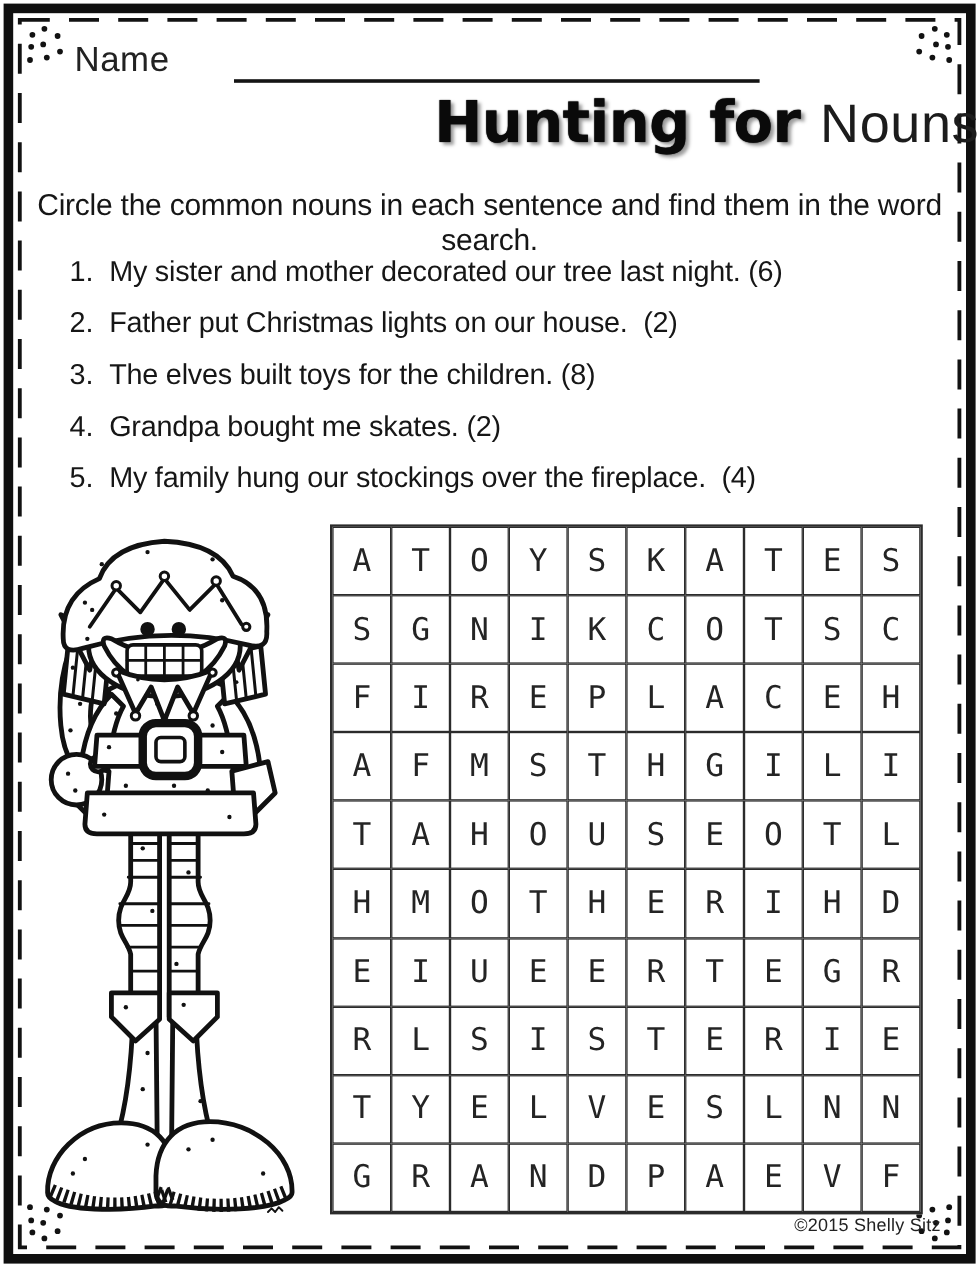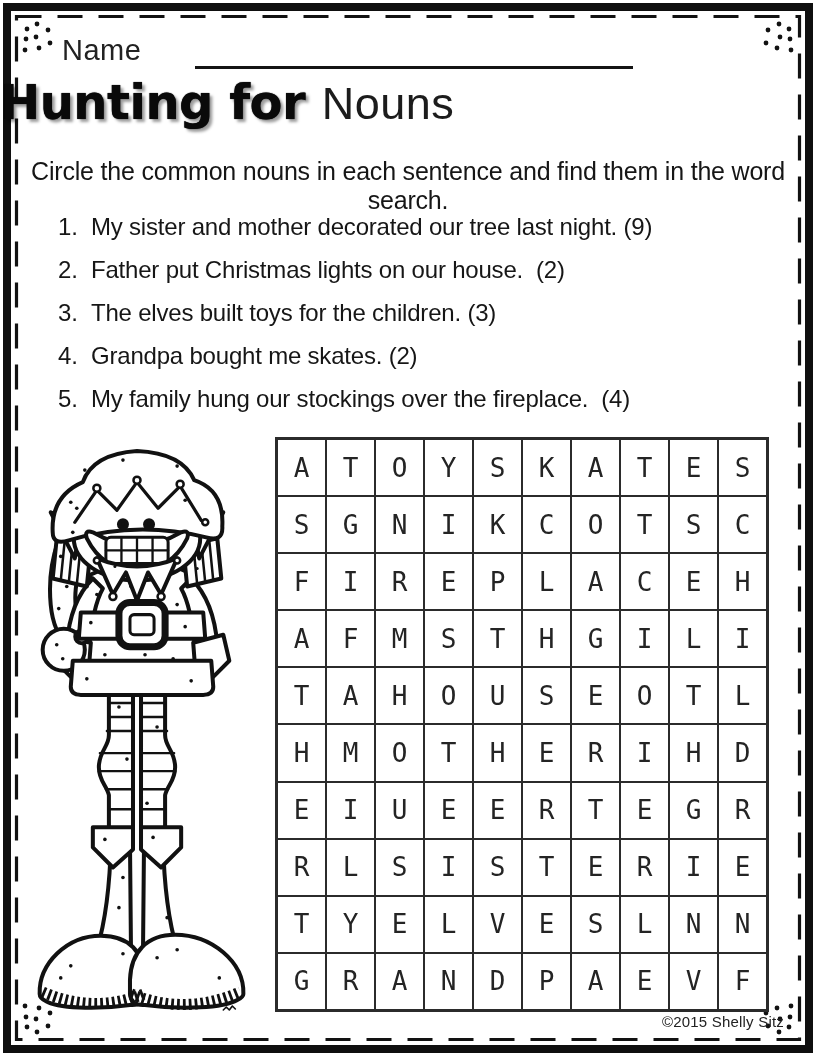--- a/index.html
+++ b/index.html
@@ -10,21 +10,21 @@
   }
   
   .frame { position:absolute; inset:3px; border:8px solid #0f0f0f; pointer-events:none; }
   
   .border-overlay { position:absolute; left:0; top:0; width:816px; height:1056px; pointer-events:none; }
 
   .name-row { position:absolute; left:62px; top:34px; display:flex; align-items:flex-end;gap:44px; }
   .name-label { font-size:29px; letter-spacing:0.5px; color:#222; padding-bottom:2px; }
   .name-line { width:438px; height:32px; border-bottom:3px solid #141414; margin-left:10px; }
 
-  .title { position:absolute; top:74px; left:0; width:100%; text-align:left; white-space:nowrap; }
+  .title { position:absolute; top:74px; left:0; width:100%; text-align:right; white-space:nowrap; }
   .title-bold {
     font-family:"DejaVu Sans", sans-serif; font-weight:800; font-size:48px; color:#0a0a0a;
     letter-spacing:-0.5px; text-shadow:0 0 1px #000, 3px 3px 3px rgba(0,0,0,0.38);
   }
   .title-light { font-size:45px; font-weight:400; color:#1c1c1c; margin-left:12px; letter-spacing:0.5px; }
 
   .instruction { position:absolute; top:157px; left:0; width:100%; text-align:center;
     font-size:25px; letter-spacing:-0.2px; color:#161616; }
 
   .sentences { position:absolute; left:40px; top:205px; }
@@ -78,29 +78,29 @@
   <div class="title">
     <span class="title-bold">Hunting for</span>
     <span class="title-light">Nouns</span>
   </div>
 
   <div class="instruction">Circle the common nouns in each sentence and find them in the word search.</div>
 
   <div class="sentences">
     <div class="sentence">
       <span class="sentence-num">1.</span>
-      <span class="sentence-text">My sister and mother decorated our tree last night. (9)</span>
+      <span class="sentence-text">My sister and mother decorated our tree last night. (6)</span>
     </div>
     <div class="sentence">
       <span class="sentence-num">2.</span>
       <span class="sentence-text">Father put Christmas lights on our house.  (2)</span>
     </div>
     <div class="sentence">
       <span class="sentence-num">3.</span>
-      <span class="sentence-text">The elves built toys for the children. (3)</span>
+      <span class="sentence-text">The elves built toys for the children. (8)</span>
     </div>
     <div class="sentence">
       <span class="sentence-num">4.</span>
       <span class="sentence-text">Grandpa bought me skates. (2)</span>
     </div>
     <div class="sentence">
       <span class="sentence-num">5.</span>
       <span class="sentence-text">My family hung our stockings over the fireplace.  (4)</span>
     </div>
   </div>

